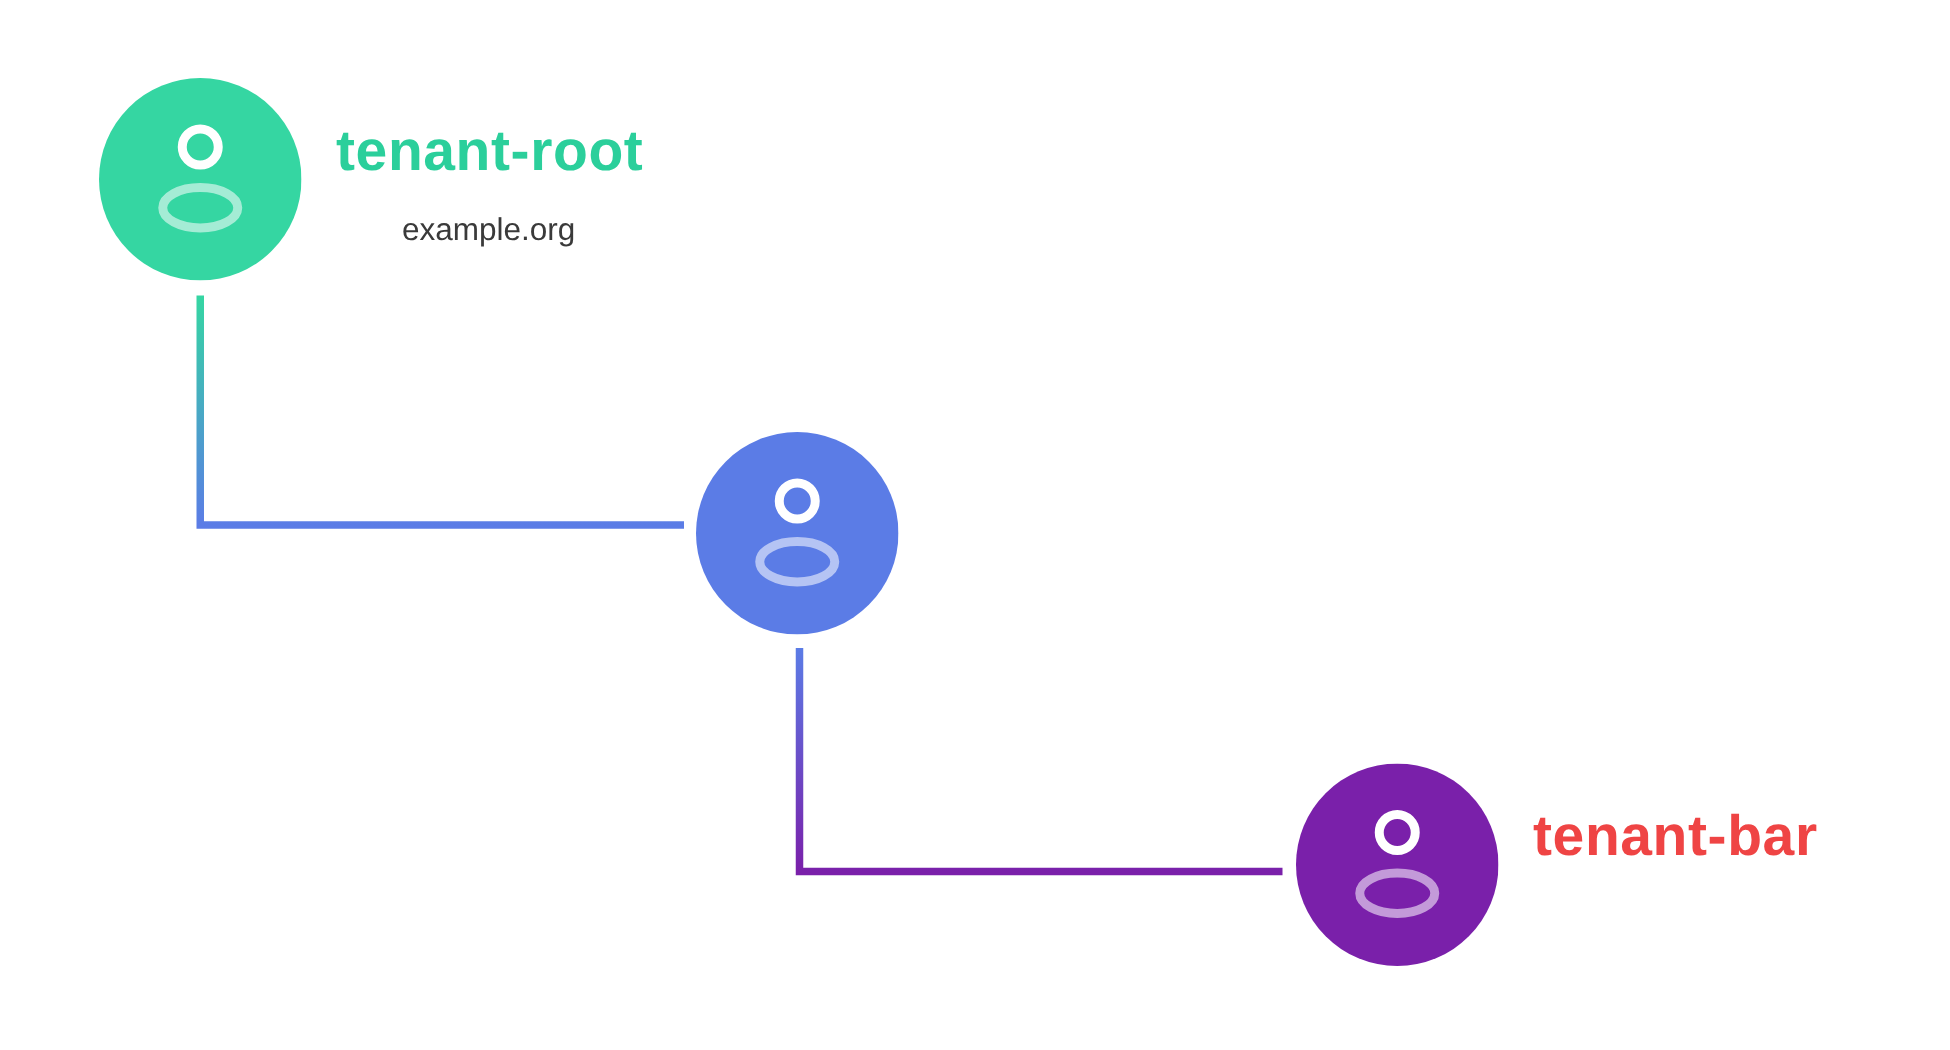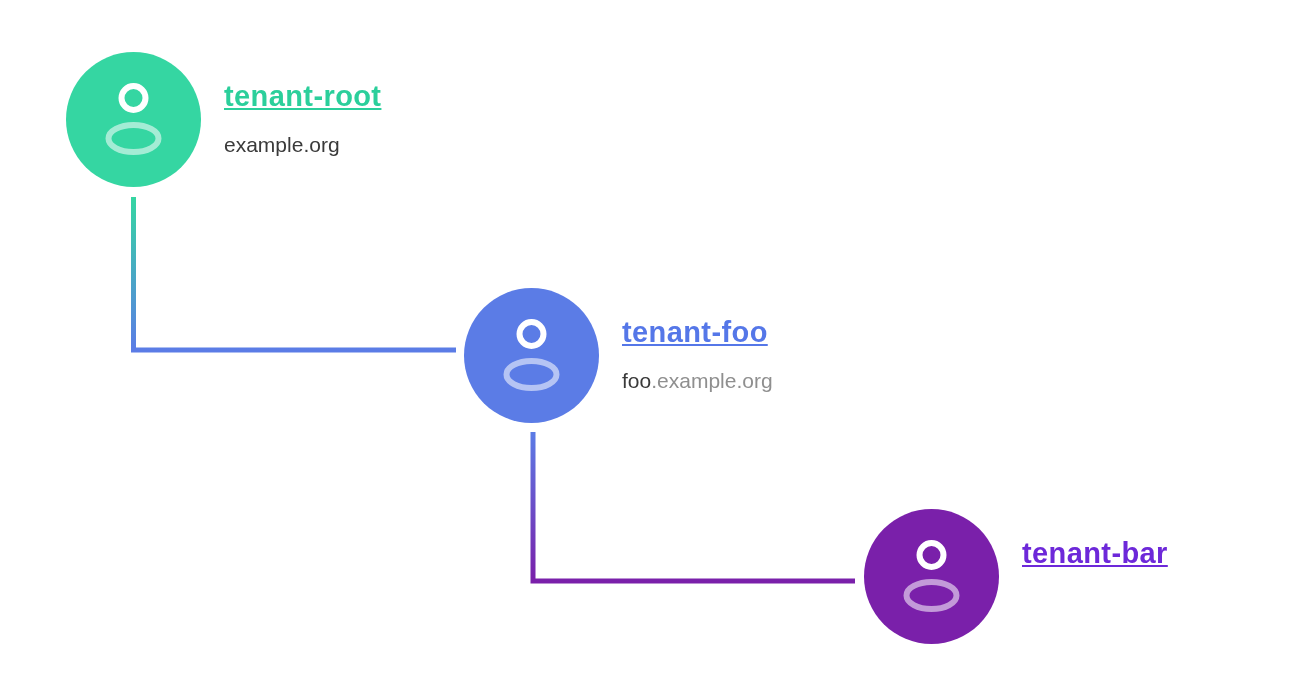--- a/index.html
+++ b/index.html
@@ -23,31 +23,30 @@
   .node { position: absolute; width: 135px; height: 135px; }
   .node-root { left: 66px;  top: 52px;  }
   .node-foo  { left: 464px; top: 288px; }
   .node-bar  { left: 864px; top: 509px; }
 
   .avatar { display: block; }
 
   .labels { position: absolute; left: 158px; top: 30px; white-space: nowrap; }
 
   .title {
-    font-size: 29px;
+    font-size: 38px;
     font-weight: bold;
     line-height: 1;
     letter-spacing: 0.4px;
-    text-decoration: underline;
   }
   .title-root { color: #2bcf9b; }
   .title-foo  { color: #5577e8; }
-  .title-bar  { color: #6d28d9; }
+  .title-bar  { color: #ef4444; }
 
-  .domain { margin-top: 23px; font-size: 21px; line-height: 1; }
+  .domain { margin-top: 23px; font-size: 21px; line-height: 1; margin-left: 44px; }
   .domain .prefix { color: #3a3a3a; }
   .domain .rest   { color: #8f8f8f; }
 </style>
 </head>
 <body>
 
 <div class="canvas">
 
   <svg class="connectors" viewBox="0 0 1300 700" xmlns="http://www.w3.org/2000/svg" aria-hidden="true">
     <defs>
@@ -77,26 +76,20 @@
       </div>
     </div>
   </div>
 
   <div class="node node-foo">
     <svg class="avatar" width="135" height="135" viewBox="0 0 135 135" xmlns="http://www.w3.org/2000/svg">
       <circle cx="67.5" cy="67.5" r="67.5" fill="#5b7ce6"></circle>
       <circle cx="67.5" cy="46" r="12" fill="none" stroke="#ffffff" stroke-width="6"></circle>
       <ellipse cx="67.5" cy="86.5" rx="25" ry="13.5" fill="none" stroke="rgba(255,255,255,0.55)" stroke-width="6"></ellipse>
     </svg>
-    <div class="labels">
-      <div class="title title-foo">tenant-foo</div>
-      <div class="domain">
-        <span class="prefix">foo</span><span class="rest">.example.org</span>
-      </div>
-    </div>
   </div>
 
   <div class="node node-bar">
     <svg class="avatar" width="135" height="135" viewBox="0 0 135 135" xmlns="http://www.w3.org/2000/svg">
       <circle cx="67.5" cy="67.5" r="67.5" fill="#7a20aa"></circle>
       <circle cx="67.5" cy="46" r="12" fill="none" stroke="#ffffff" stroke-width="6"></circle>
       <ellipse cx="67.5" cy="86.5" rx="25" ry="13.5" fill="none" stroke="rgba(255,255,255,0.55)" stroke-width="6"></ellipse>
     </svg>
     <div class="labels">
       <div class="title title-bar">tenant-bar</div>

